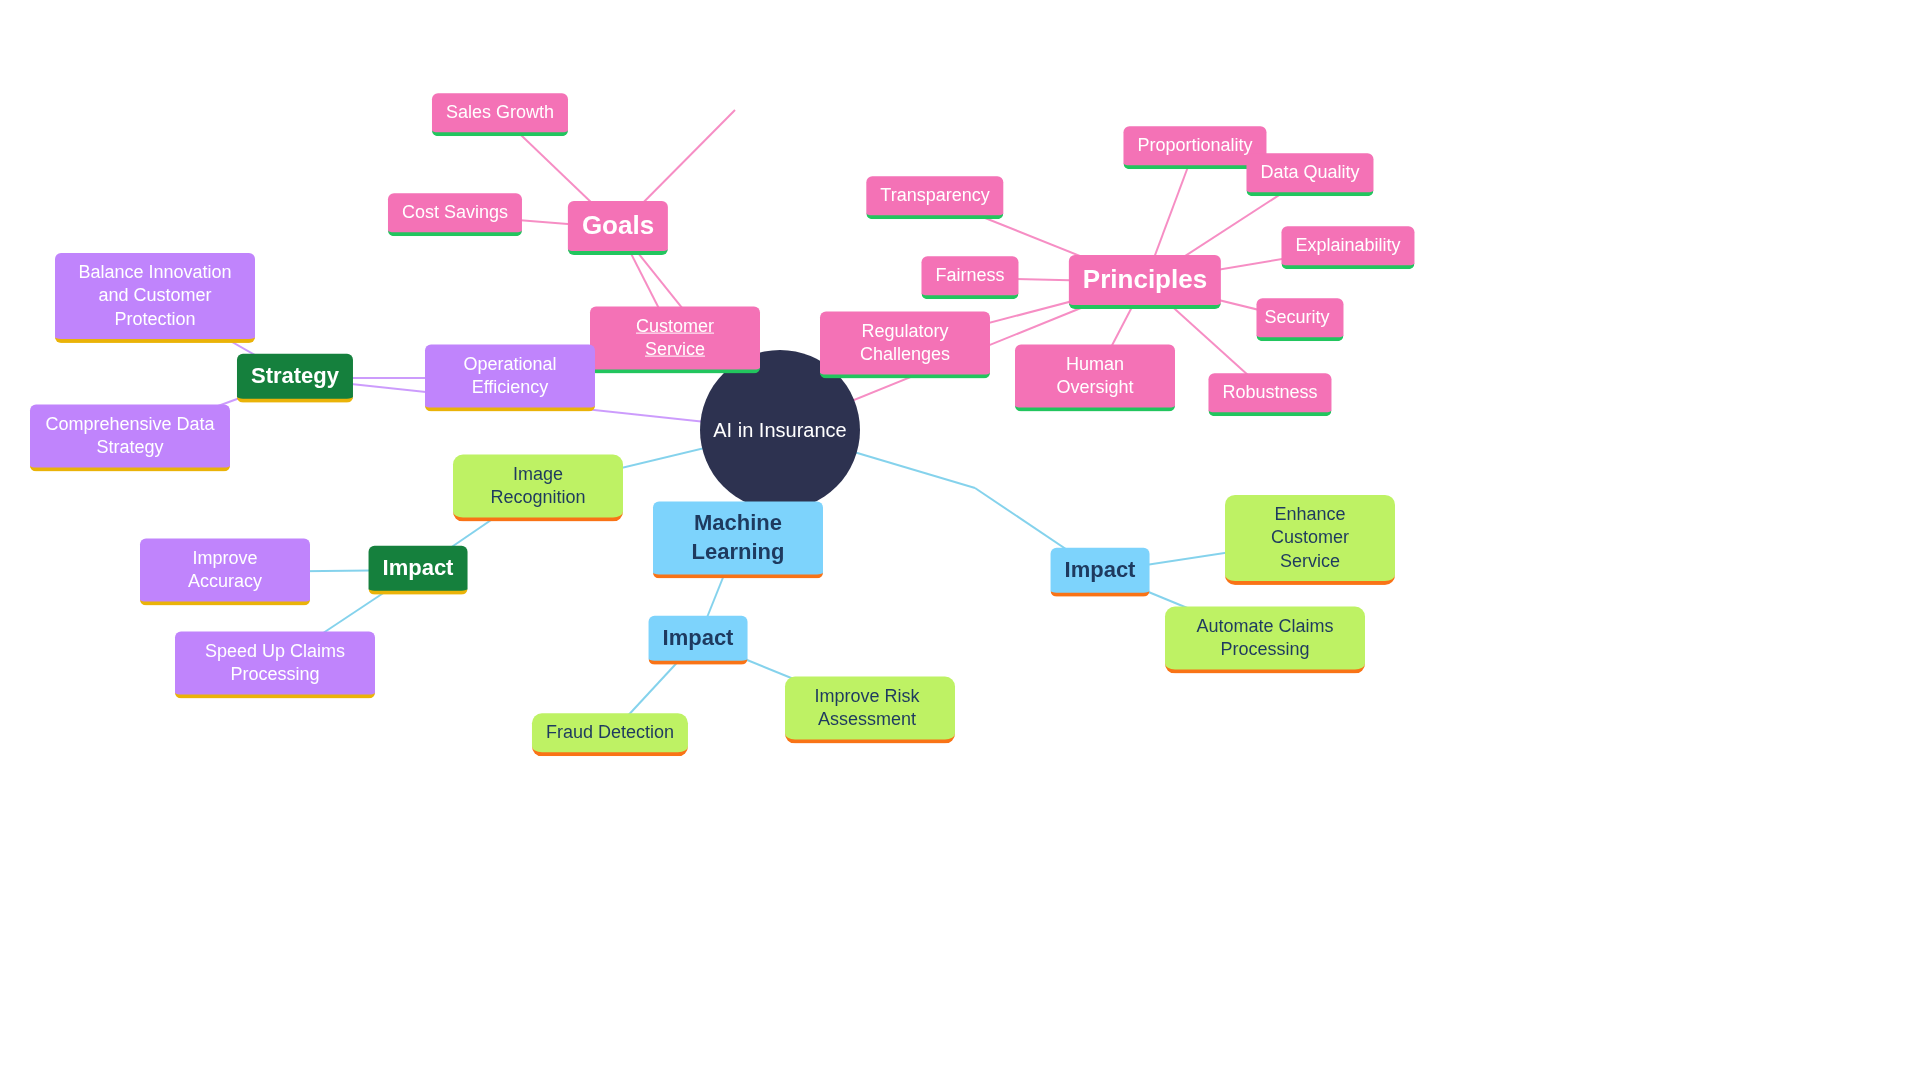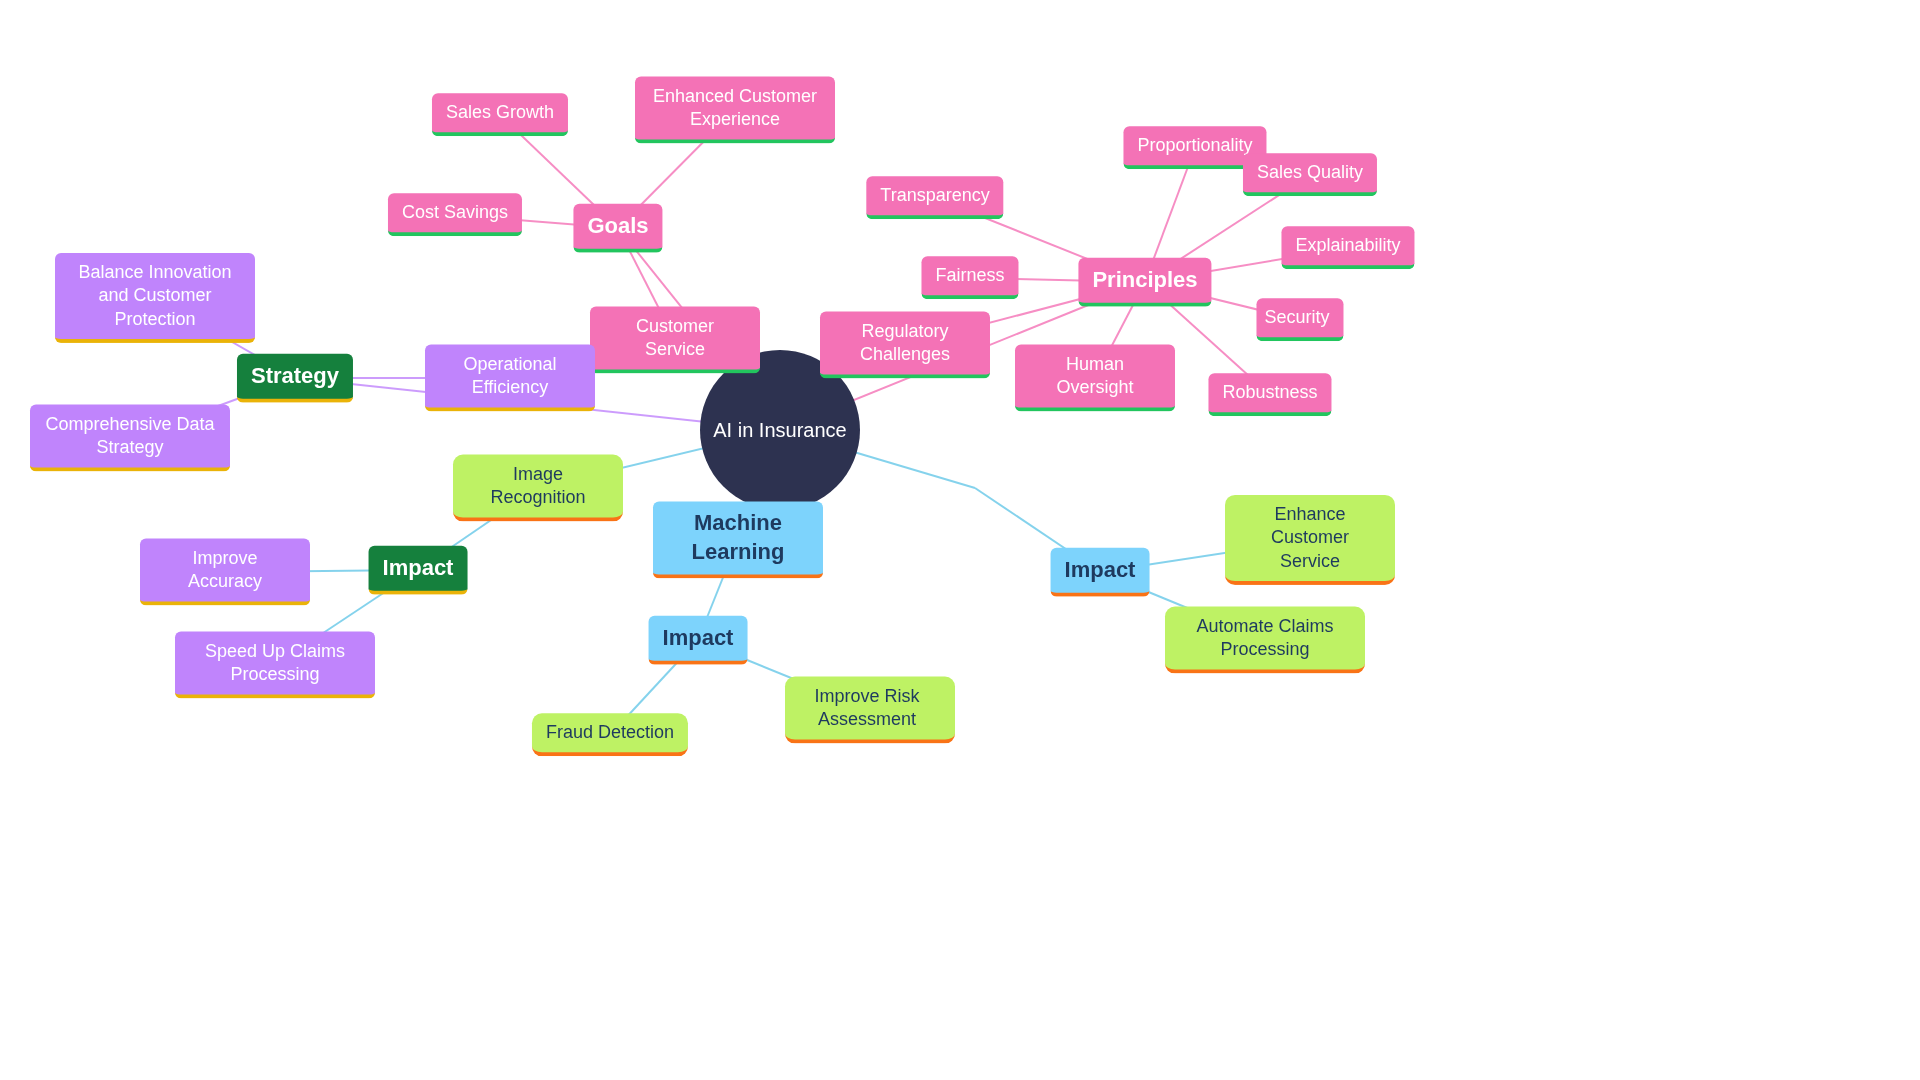--- a/index.html
+++ b/index.html
@@ -64,21 +64,21 @@
     .node-blue {
       background: #bef264;
       color: #1e3a5f;
       border-bottom-color: #f97316;
       border-radius: 10px;
     }
     .node-mid-pink {
       background: #f472b6;
       color: #ffffff;
       border-bottom-color: #22c55e;
-      font-size: 22px;
+      font-size: 26px;
       font-weight: 600;
     }
     .node-mid-purple {
       background: #15803d;
       color: #ffffff;
       border-bottom-color: #eab308;
       font-size: 22px;
       font-weight: 600;
     }
     .node-mid-blue {
@@ -122,34 +122,33 @@
       <line x1="698" y1="640" x2="610" y2="735" stroke="#67c8e8" stroke-width="2" opacity="0.8"></line>
       <line x1="698" y1="640" x2="870" y2="710" stroke="#67c8e8" stroke-width="2" opacity="0.8"></line>
       <line x1="780" y1="430" x2="975" y2="488" stroke="#67c8e8" stroke-width="2" opacity="0.8"></line>
       <line x1="975" y1="488" x2="1100" y2="572" stroke="#67c8e8" stroke-width="2" opacity="0.8"></line>
       <line x1="1100" y1="572" x2="1310" y2="540" stroke="#67c8e8" stroke-width="2" opacity="0.8"></line>
       <line x1="1100" y1="572" x2="1265" y2="640" stroke="#67c8e8" stroke-width="2" opacity="0.8"></line>
     </svg>
 <div class="node-center" style="left: 780px; top: 430px;">AI in Insurance</div>
     <div class="node node-mid-pink" style="left: 618px; top: 228px; max-width: 160px;">Goals</div>
     <div class="node node-pink" style="left: 500px; top: 115px; max-width: 160px;">Sales Growth</div>
-    <div class="node node-pink" style="left: 735px; top: 110px; max-width: 200px;">Enhanced Customer Experience</div>
     <div class="node node-pink" style="left: 455px; top: 215px; max-width: 160px;">Cost Savings</div>
-    <div class="node node-pink" style="left: 675px; top: 340px; max-width: 170px;">Customer Service</div>
+    <div class="node node-pink" style="left: 675px; top: 340px; max-width: 170px; text-decoration: underline;">Customer Service</div>
     <div class="node node-mid-purple" style="left: 295px; top: 378px; max-width: 160px;">Strategy</div>
     <div class="node node-purple" style="left: 155px; top: 298px; max-width: 200px;">Balance Innovation and Customer Protection</div>
     <div class="node node-purple" style="left: 130px; top: 438px; max-width: 200px;">Comprehensive Data Strategy</div>
     <div class="node node-purple" style="left: 510px; top: 378px; max-width: 170px;">Operational Efficiency</div>
     <div class="node node-mid-pink" style="left: 1145px; top: 282px; max-width: 160px;">Principles</div>
     <div class="node node-pink" style="left: 935px; top: 198px; max-width: 160px;">Transparency</div>
     <div class="node node-pink" style="left: 970px; top: 278px; max-width: 160px;">Fairness</div>
     <div class="node node-pink" style="left: 905px; top: 345px; max-width: 170px;">Regulatory Challenges</div>
     <div class="node node-pink" style="left: 1095px; top: 378px; max-width: 160px;">Human Oversight</div>
     <div class="node node-pink" style="left: 1195px; top: 148px; max-width: 160px;">Proportionality</div>
-    <div class="node node-pink" style="left: 1310px; top: 175px; max-width: 160px;">Sales Quality</div>
+    <div class="node node-pink" style="left: 1310px; top: 175px; max-width: 160px;">Data Quality</div>
     <div class="node node-pink" style="left: 1348px; top: 248px; max-width: 160px;">Explainability</div>
     <div class="node node-pink" style="left: 1300px; top: 320px; max-width: 160px; padding-left: 8px;">Security</div>
     <div class="node node-pink" style="left: 1270px; top: 395px; max-width: 160px;">Robustness</div>
     <div class="node node-blue" style="left: 538px; top: 488px; max-width: 170px;">Image Recognition</div>
     <div class="node node-mid-purple" style="left: 418px; top: 570px; max-width: 160px;">Impact</div>
     <div class="node node-purple" style="left: 225px; top: 572px; max-width: 170px;">Improve Accuracy</div>
     <div class="node node-purple" style="left: 275px; top: 665px; max-width: 200px;">Speed Up Claims Processing</div>
     <div class="node node-mid-blue" style="left: 738px; top: 540px; max-width: 170px;">Machine Learning</div>
     <div class="node node-mid-blue" style="left: 698px; top: 640px; max-width: 160px;">Impact</div>
     <div class="node node-blue" style="left: 610px; top: 735px; max-width: 160px;">Fraud Detection</div>

